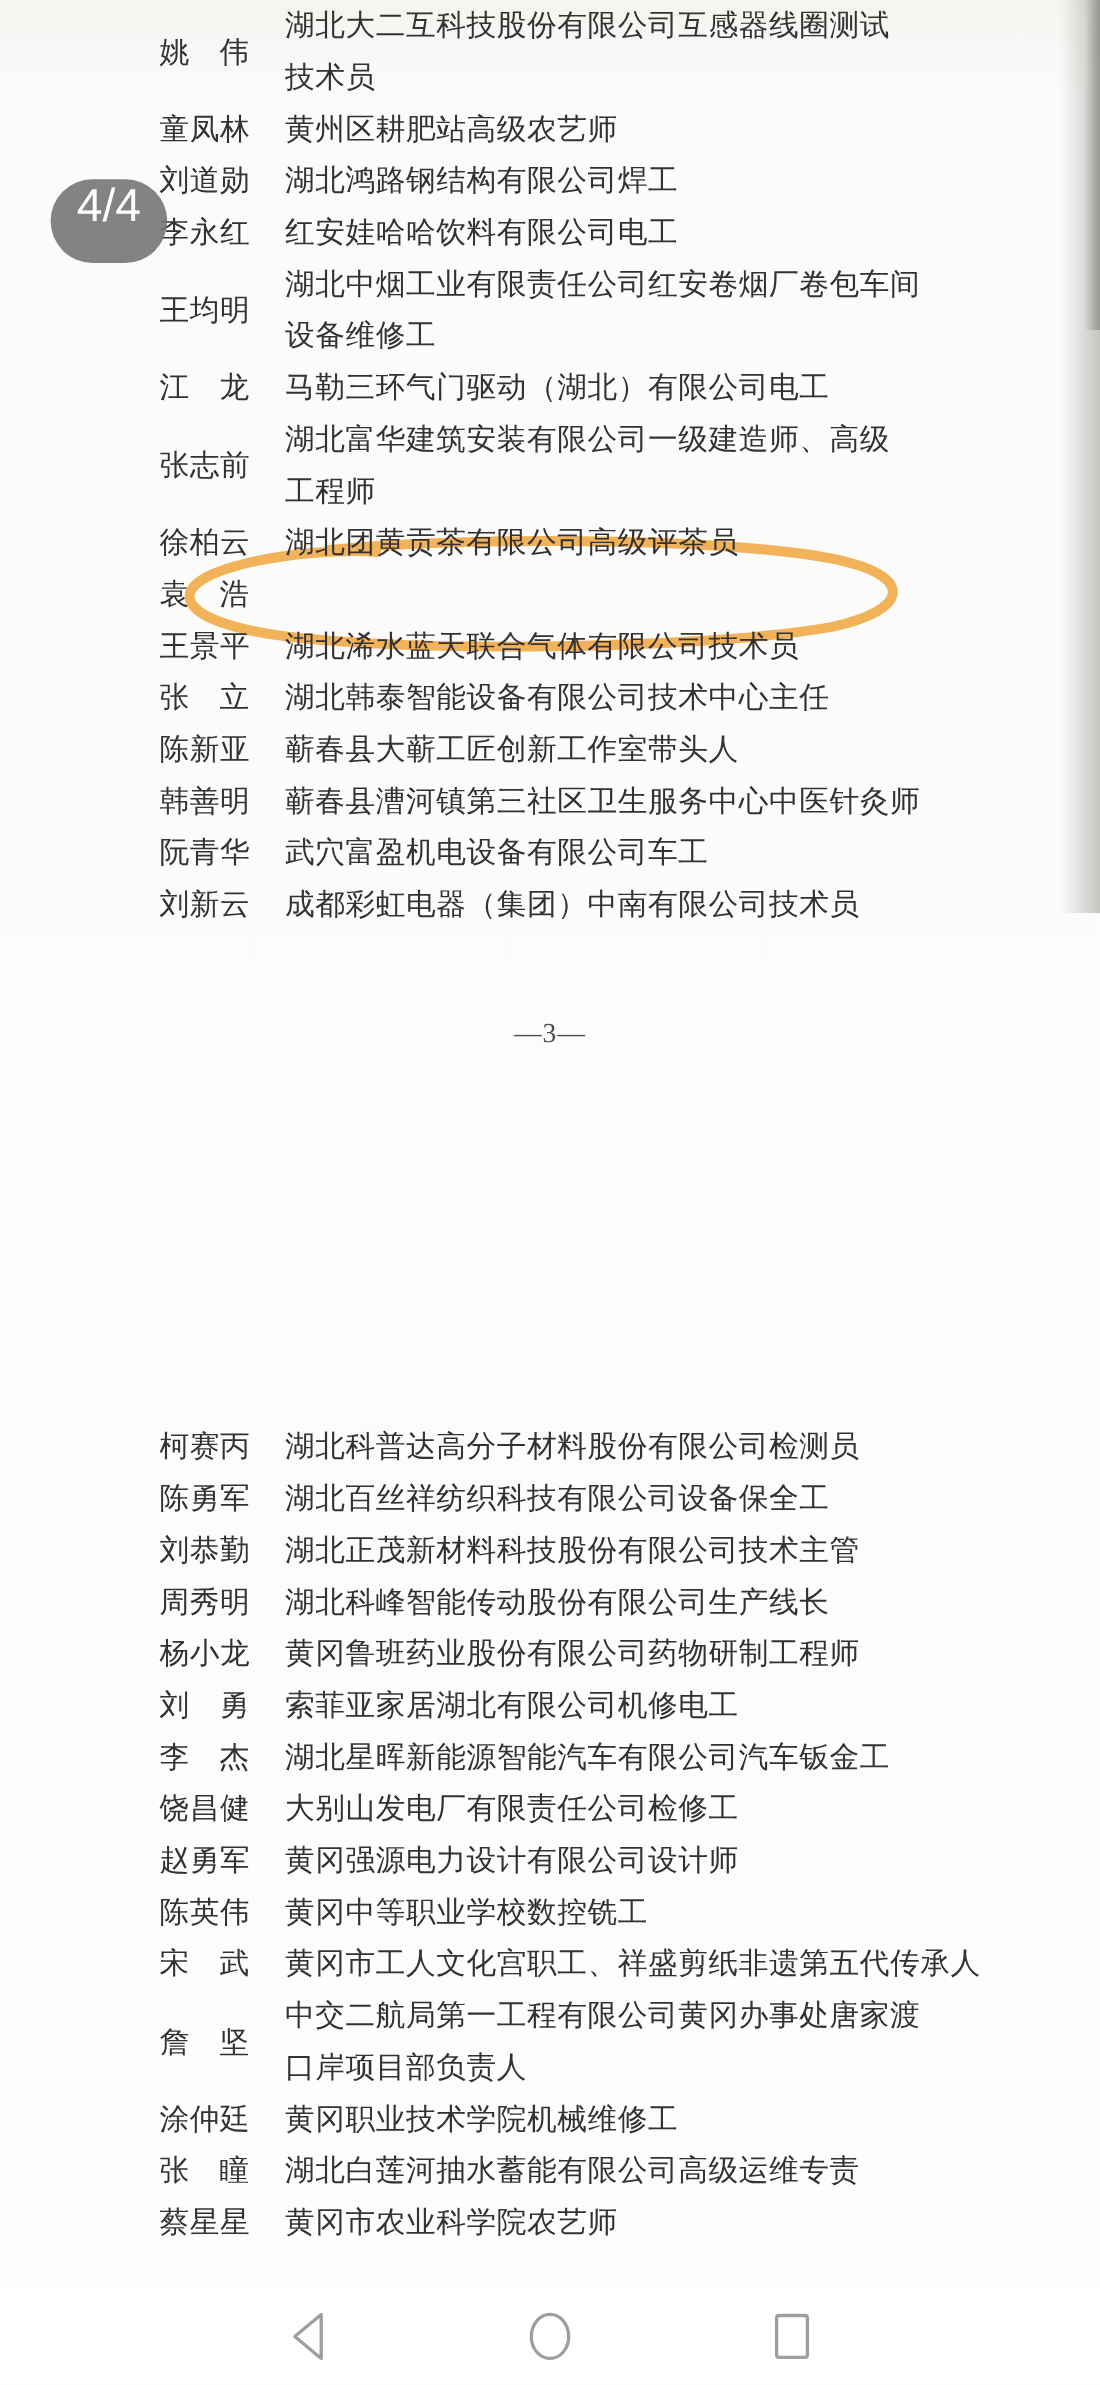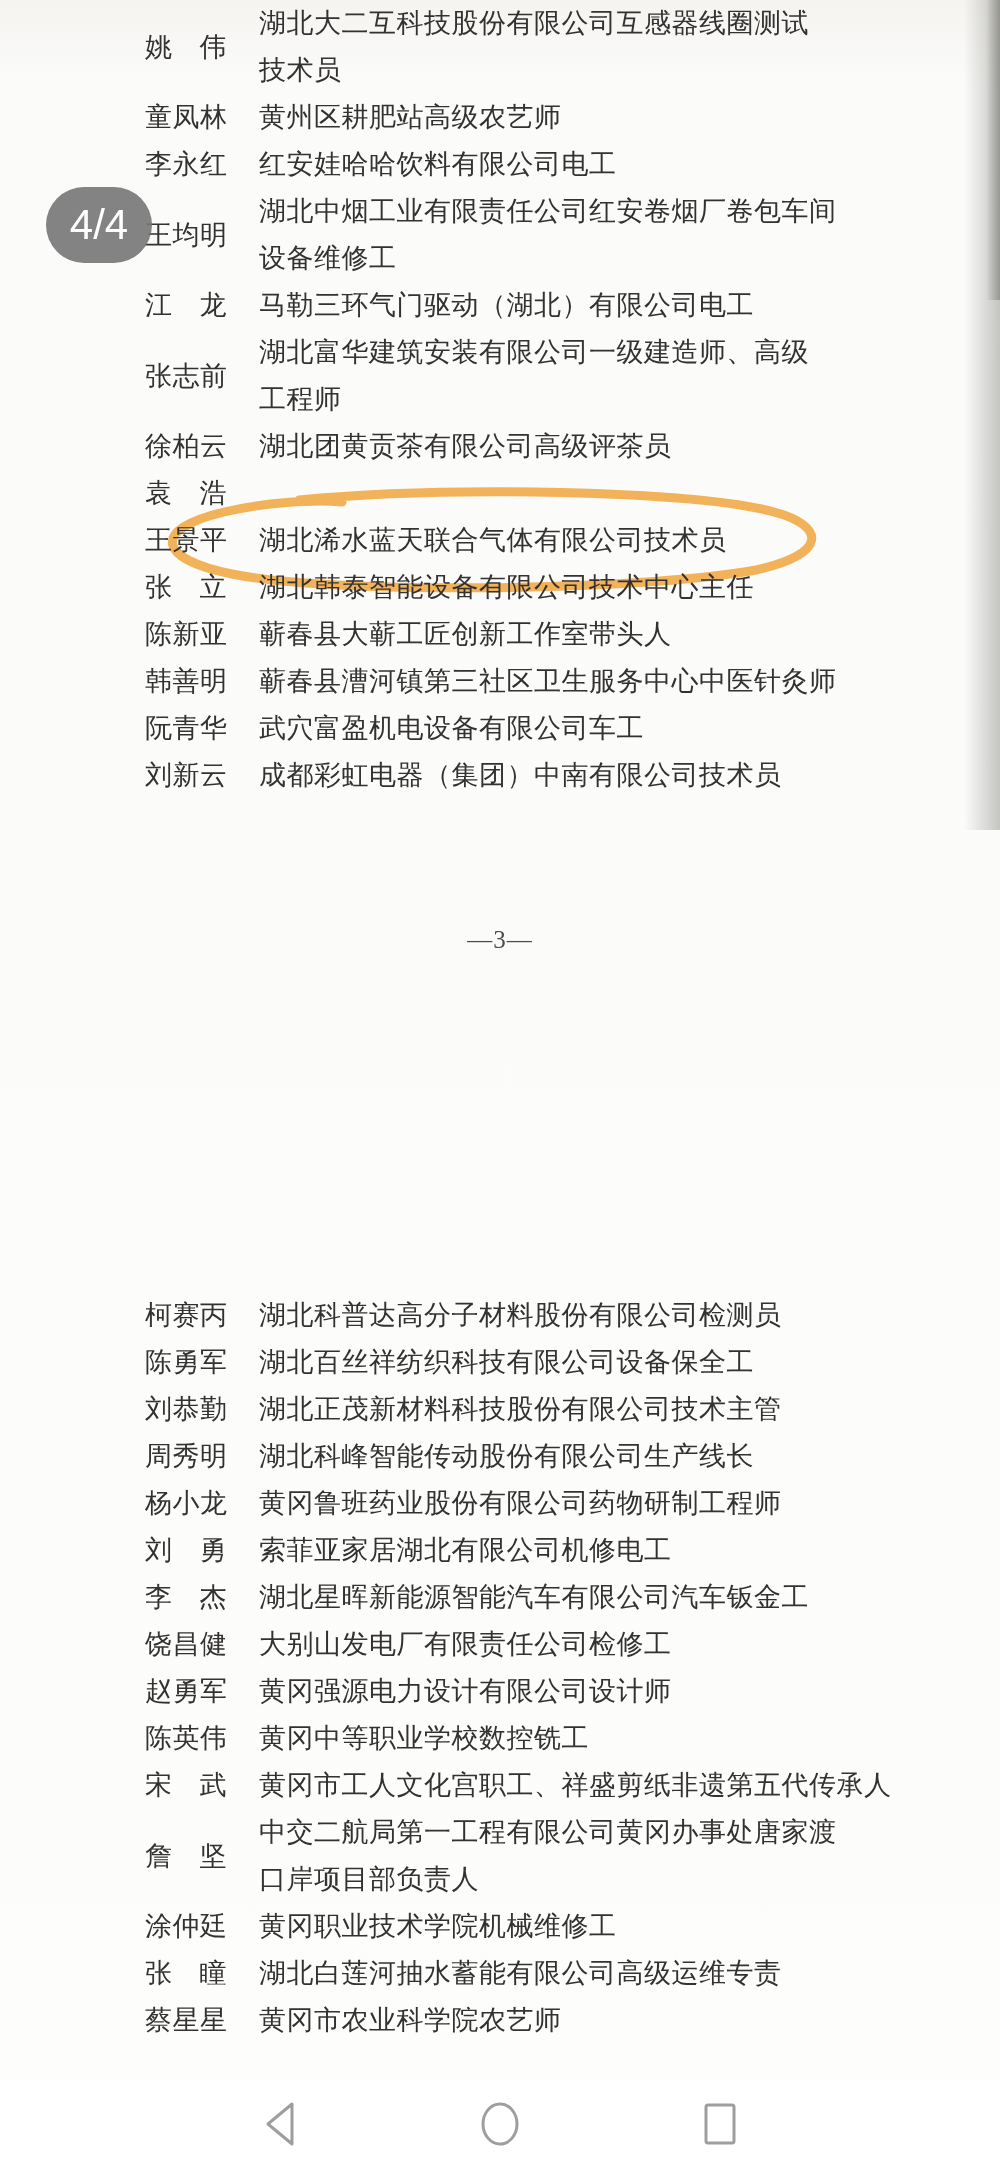--- a/index.html
+++ b/index.html
@@ -20,24 +20,23 @@
   }
   .edge-shade2{
     position:absolute;top:0;right:0;width:14px;height:300px;
     background:linear-gradient(to left,rgba(95,95,90,.45),rgba(95,95,90,0));
     pointer-events:none;
   }
   
   .badge{
     position:absolute;left:46px;top:163px;width:106px;height:76px;
     background:rgba(118,118,118,.9);border-radius:40px;
-    display:flex;align-items:center;justify-content:center;
+    display:flex;justify-content:center;
     color:#fff;font-size:42px;font-family:"Liberation Sans",sans-serif;
     z-index:5;
-    margin-top:24px;
   }
   
   .doc-list{
     position:absolute;left:145px;z-index:2;
     color:#333231;font-size:27px;letter-spacing:.5px;
   }
   .doc-list.p1{top:0px;}
   .doc-list.p2{top:1292px;}
   .entry{display:flex;align-items:center;gap:16px;}
   .entry-name{
@@ -91,20 +90,26 @@
     <div class="entry-name">姚伟</div>
     <div class="entry-lines">
       <div class="aff-line">湖北大二互科技股份有限公司互感器线圈测试</div>
       <div class="aff-line">技术员</div>
     </div>
   </div>
   <div class="entry">
     <div class="entry-name">童凤林</div>
     <div class="entry-lines">
       <div class="aff-line">黄州区耕肥站高级农艺师</div>
+    </div>
+  </div>
+  <div class="entry">
+    <div class="entry-name">刘道勋</div>
+    <div class="entry-lines">
+      <div class="aff-line">湖北鸿路钢结构有限公司焊工</div>
     </div>
   </div>
   <div class="entry">
     <div class="entry-name">李永红</div>
     <div class="entry-lines">
       <div class="aff-line">红安娃哈哈饮料有限公司电工</div>
     </div>
   </div>
   <div class="entry">
     <div class="entry-name">王均明</div>

